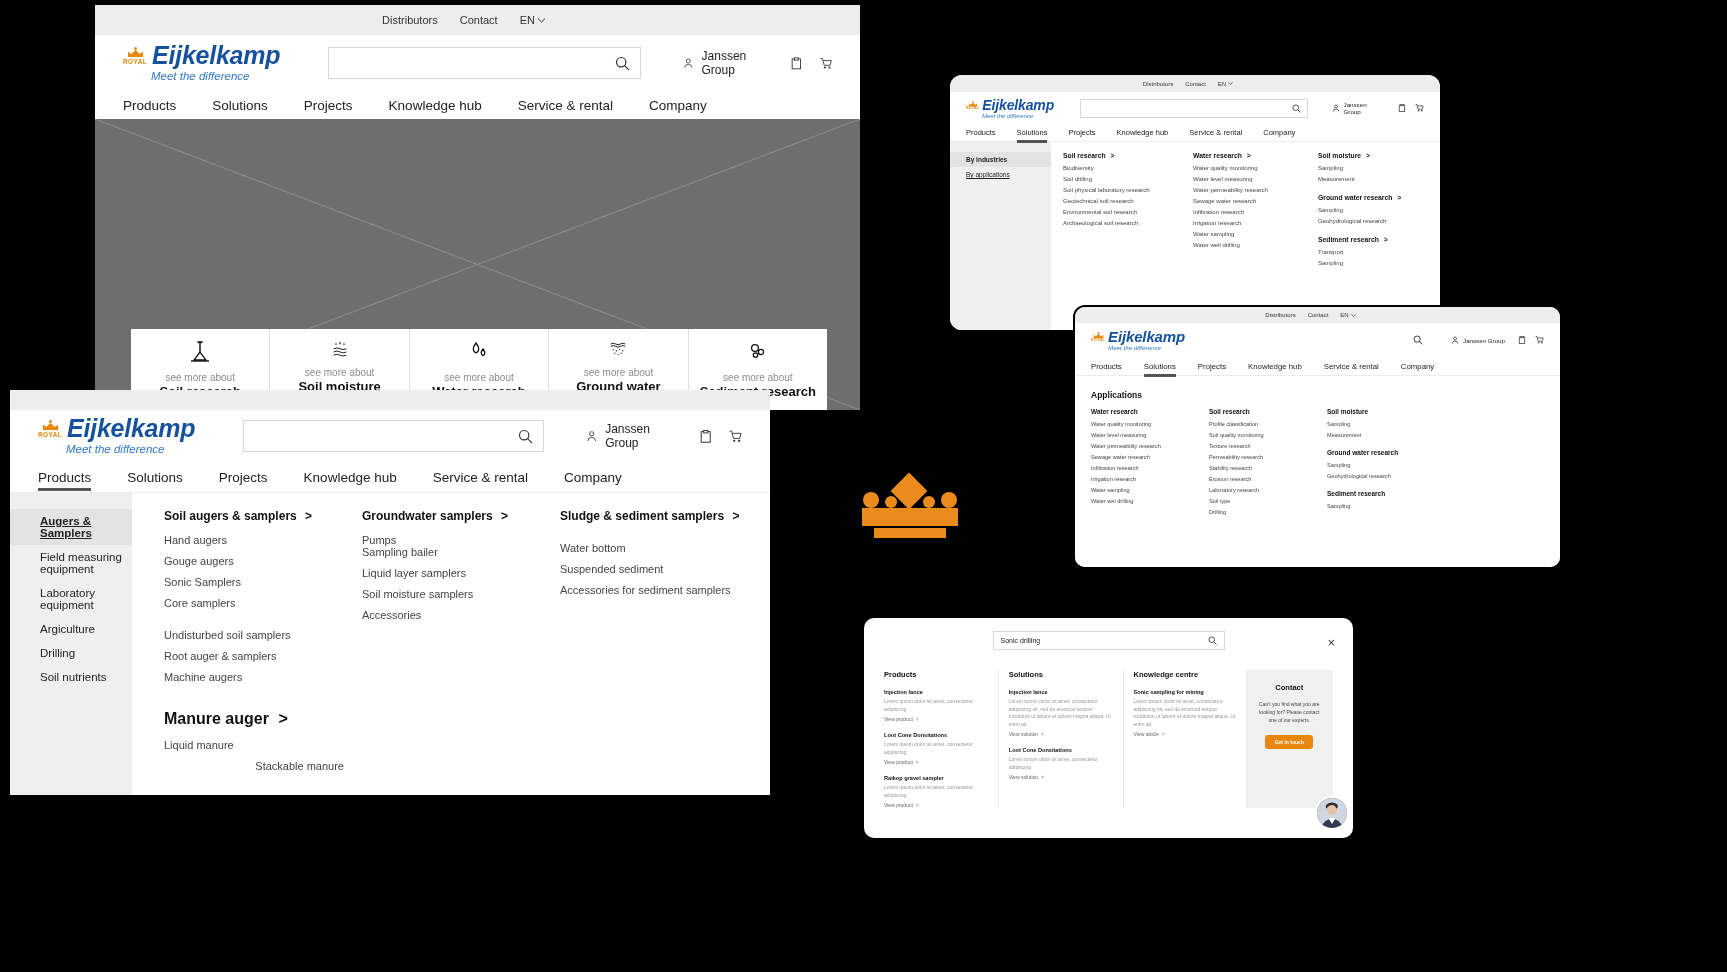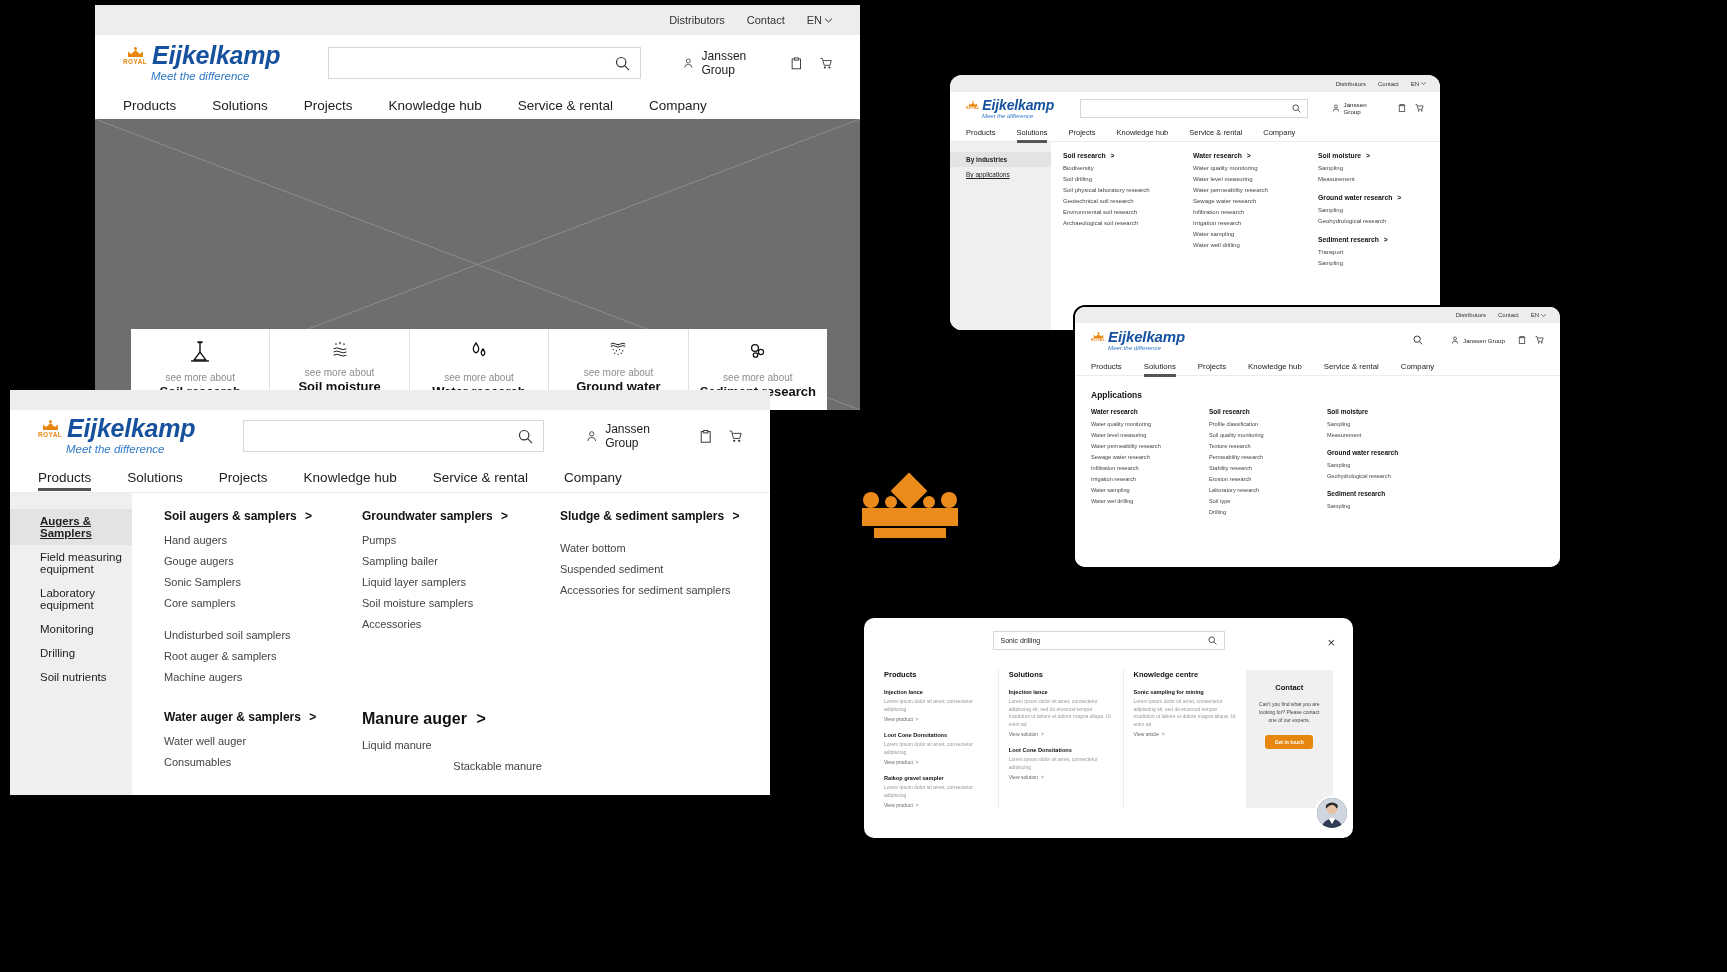--- a/index.html
+++ b/index.html
@@ -1,20 +1,20 @@
 <!DOCTYPE html>
 <html><head>
 <meta charset="utf-8">
 <style>
   html,body{margin:0;padding:0;background:#000;}
   body{width:1727px;height:972px;position:relative;overflow:hidden;
        font-family:"Liberation Sans","DejaVu Sans",sans-serif;color:#222;}
   .win{position:absolute;background:#fff;overflow:hidden;}
   .rounded{border-radius:12px;}
-  .topbar{background:#ededed;display:flex;justify-content:flex-end;align-items:center;}
+  .topbar{background:#ededed;display:flex;justify-content:center;align-items:center;}
   .topbar span{color:#333;}
   .logo{display:flex;flex-direction:column;line-height:1;}
   .logo-row{display:flex;align-items:flex-end;}
   .royal{display:flex;flex-direction:column;align-items:center;}
   .crown{display:block;}
   .royal-word{color:#e8870f;letter-spacing:.06em;font-weight:700;}
   .brand{color:#16519e;font-weight:700;font-style:italic;letter-spacing:-.01em;}
   .tagline{color:#2e78c7;font-style:italic;}
   .search{border:1px solid #d7d7d7;background:#fff;display:flex;align-items:center;justify-content:space-between;}
   .search .ph{color:#9a9a9a;}
@@ -343,21 +343,21 @@
     <span class="item">Knowledge hub</span>
     <span class="item">Service &amp; rental</span>
     <span class="item">Company</span>
   </div>
 
   <div class="mega" style="height:302px;">
     <div class="mega-left" style="width:188px;padding-top:16px;">
       <div class="ml-item active underline" style="font-size:11.5px;padding:6px 0 6px 30px;">Augers &amp; Samplers</div>
       <div class="ml-item" style="font-size:11.5px;padding:6px 0 6px 30px;">Field measuring equipment</div>
       <div class="ml-item" style="font-size:11.5px;padding:6px 0 6px 30px;">Laboratory equipment</div>
-      <div class="ml-item" style="font-size:11.5px;padding:6px 0 6px 30px;">Monitoring</div>
+      <div class="ml-item" style="font-size:11.5px;padding:6px 0 6px 30px;">Argiculture</div>
       <div class="ml-item" style="font-size:11.5px;padding:6px 0 6px 30px;">Drilling</div>
       <div class="ml-item" style="font-size:11.5px;padding:6px 0 6px 30px;">Soil nutrients</div>
     </div>
 
     <div style="flex:1;position:relative;padding:16px 20px 0 32px;">
 
       <div style="display:flex;gap:18px;">
         <div style="width:180px;">
           <div class="col-h" style="font-size:12px;margin-bottom:11px;">
             <span>Soil augers &amp; samplers</span>
@@ -369,46 +369,38 @@
           <div class="col-li" style="font-size:11px;margin-bottom:20px;">Core samplers</div>
           <div class="col-li" style="font-size:11px;margin-bottom:9px;">Undisturbed soil samplers</div>
           <div class="col-li" style="font-size:11px;margin-bottom:9px;">Root auger &amp; samplers</div>
           <div class="col-li" style="font-size:11px;margin-bottom:9px;">Machine augers</div>
         </div>
         <div style="width:180px;">
           <div class="col-h" style="font-size:12px;margin-bottom:11px;">
             <span>Groundwater samplers</span>
             <span style="margin-left:5px;">&gt;</span>
           </div>
-          <div class="col-li" style="font-size:11px;margin-bottom:9px;">Pumps</div>
+          <div class="col-li" style="font-size:11px;">Pumps</div>
           <div class="col-li" style="font-size:11px;margin-bottom:9px;">Sampling bailer</div>
           <div class="col-li" style="font-size:11px;margin-bottom:9px;">Liquid layer samplers</div>
           <div class="col-li" style="font-size:11px;margin-bottom:9px;">Soil moisture samplers</div>
           <div class="col-li" style="font-size:11px;margin-bottom:9px;">Accessories</div>
         </div>
         <div style="width:190px;">
           <div class="col-h" style="font-size:12px;margin-bottom:19px;">
             <span>Sludge &amp; sediment samplers</span>
             <span style="margin-left:5px;">&gt;</span>
           </div>
           <div class="col-li" style="font-size:11px;margin-bottom:9px;">Water bottom</div>
           <div class="col-li" style="font-size:11px;margin-bottom:9px;">Suspended sediment</div>
           <div class="col-li" style="font-size:11px;margin-bottom:9px;">Accessories for sediment samplers</div>
         </div>
       </div>
 
       <div style="display:flex;gap:18px;margin-top:18px;">
-        <div style="width:180px;">
-          <div class="col-h" style="font-size:12px;margin-bottom:11px;">
-            <span>Water auger &amp; samplers</span>
-            <span style="margin-left:5px;">&gt;</span>
-          </div>
-          <div class="col-li" style="font-size:11px;margin-bottom:9px;">Water well auger</div>
-          <div class="col-li" style="font-size:11px;margin-bottom:9px;">Consumables</div>
-        </div>
         <div style="width:180px;">
           <div class="col-h" style="font-size:16px;margin-bottom:11px;">
             <span>Manure auger</span>
             <span style="margin-left:5px;">&gt;</span>
           </div>
           <div class="col-li" style="font-size:11px;margin-bottom:9px;">Liquid manure</div>
           <div class="col-li" style="font-size:11px;margin-bottom:14px;text-align:right;">Stackable manure</div>
         </div>
       </div>
     </div>

